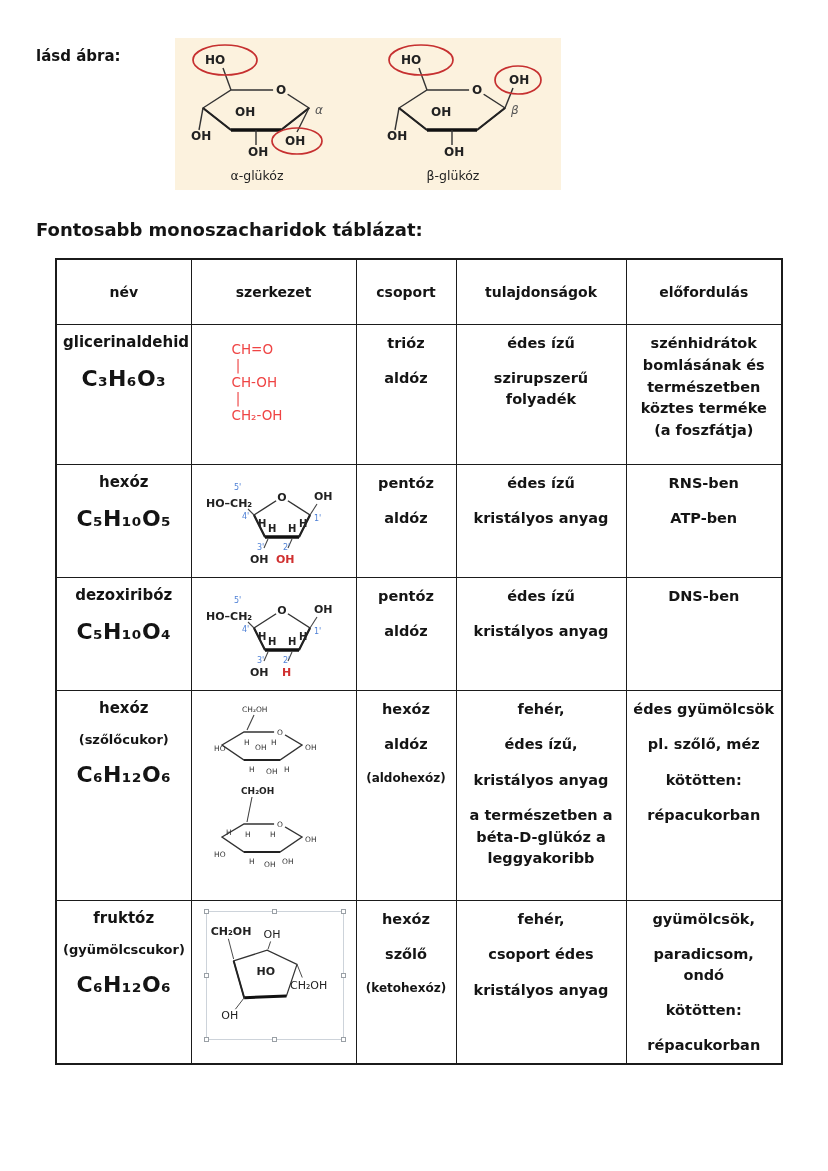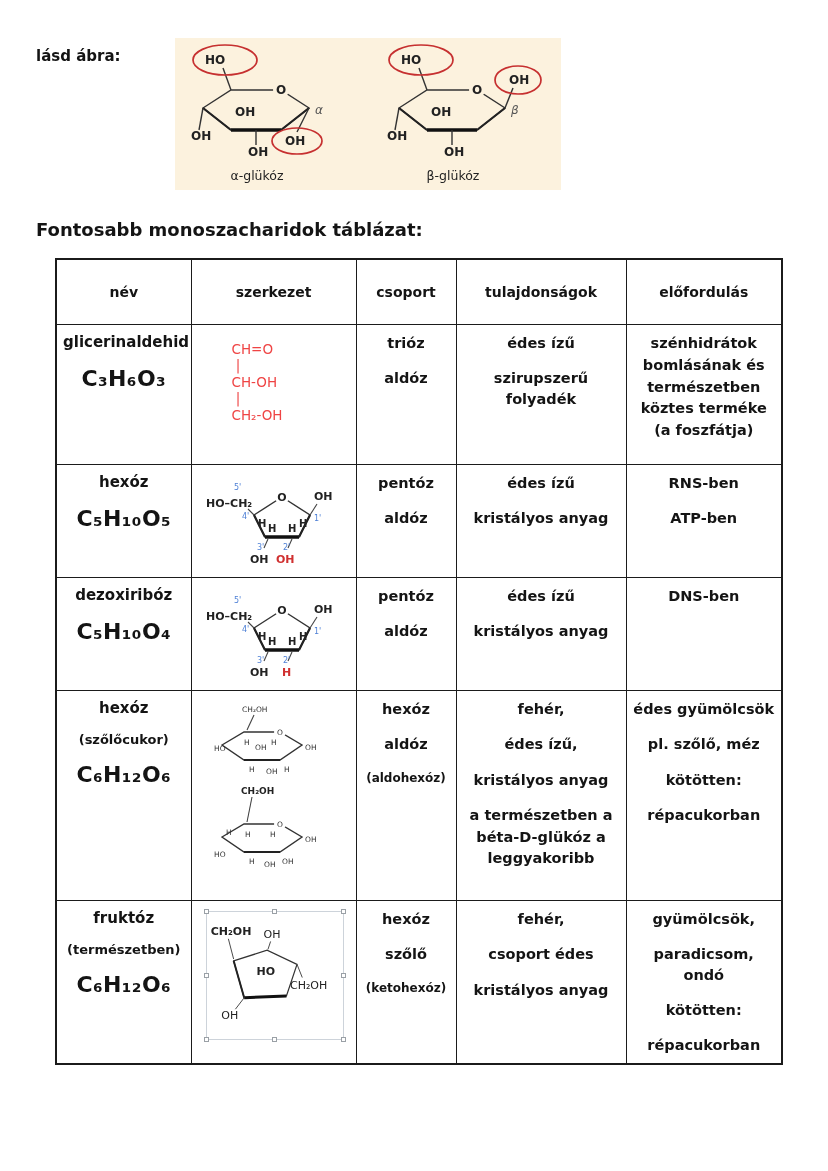--- a/index.html
+++ b/index.html
@@ -312,21 +312,21 @@
           <div class="cell-line">édes gyümölcsök</div>
           <div class="cell-line">pl. szőlő, méz</div>
           <div class="cell-line">kötötten:</div>
           <div class="cell-line">répacukorban</div>
         </td>
       </tr>
 
       <tr class="r4">
         <td class="col-name">
           <div class="row-name">fruktóz</div>
-          <div class="row-alt">(természetben)</div>
+          <div class="row-alt">(gyümölcscukor)</div>
           <div class="row-formula">C₆H₁₂O₆</div>
         </td>
         <td class="col-struct">
           <span class="fruct-frame">
             <svg width="132" height="118" viewBox="0 0 150 118">
               <text class="atom-lg bold" x="2" y="15">CH₂OH</text>
               <line class="thin-bond" x1="22" y1="19" x2="28" y2="42"></line>
               <text class="atom-lg" x="62" y="18">OH</text>
               <line class="thin-bond" x1="70" y1="22" x2="67" y2="31"></line>
               <polygon class="bond" points="28,44 66,32 100,48 88,84 40,86"></polygon>

